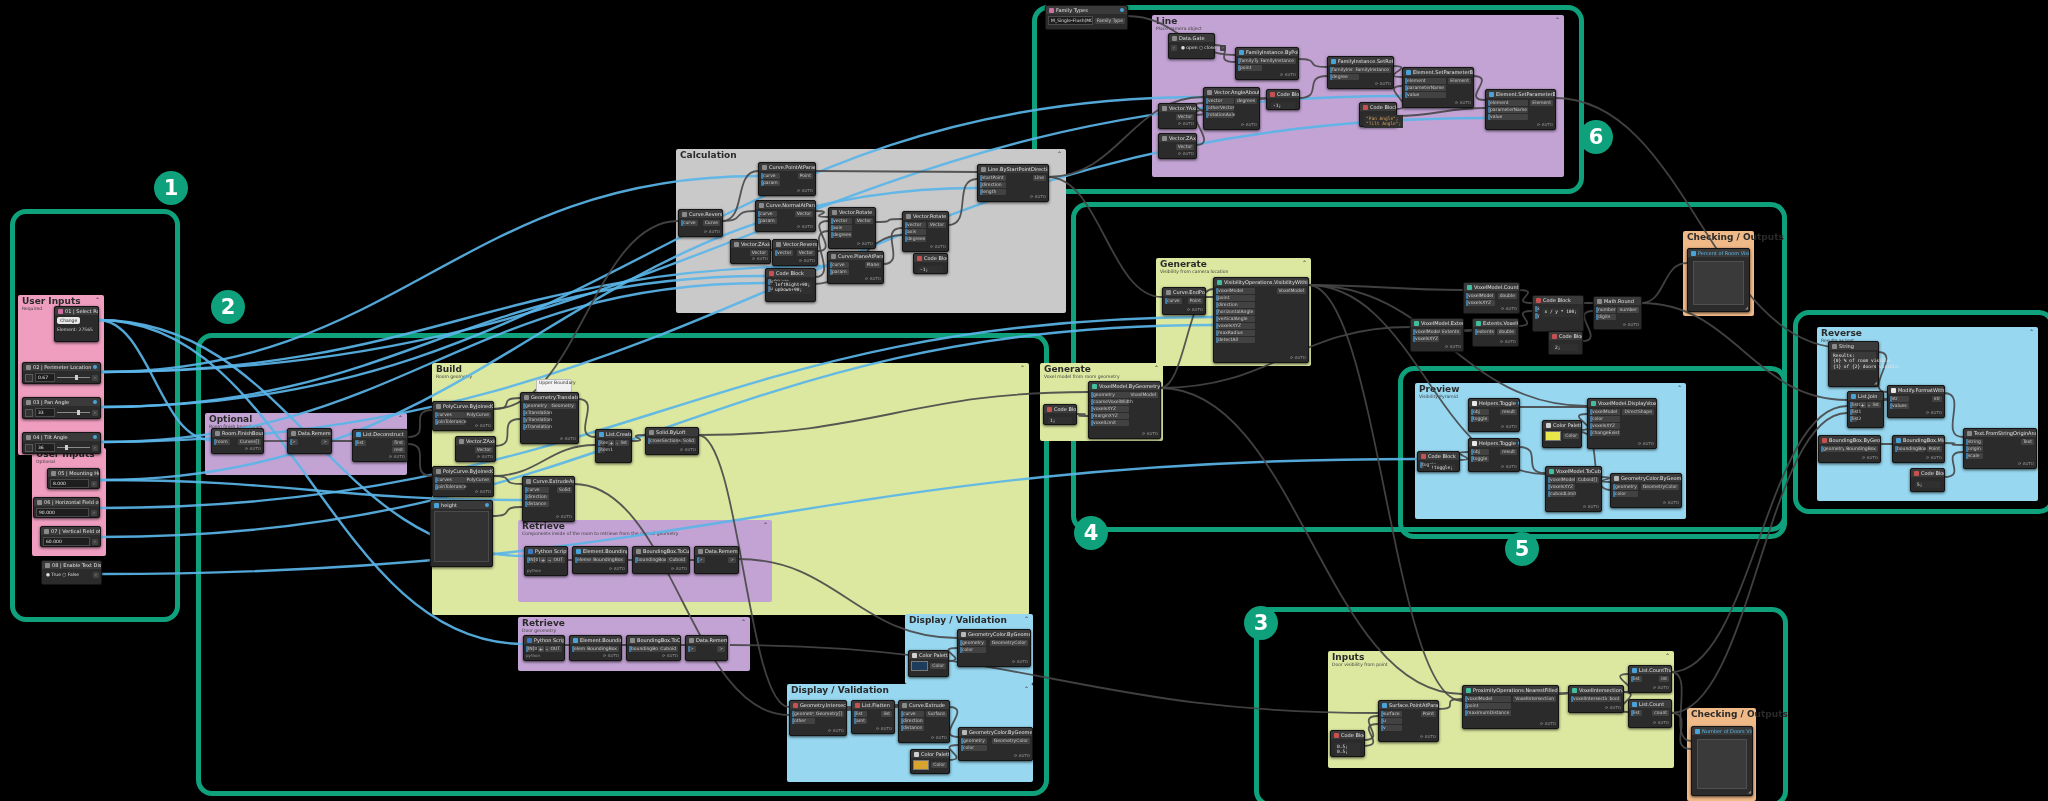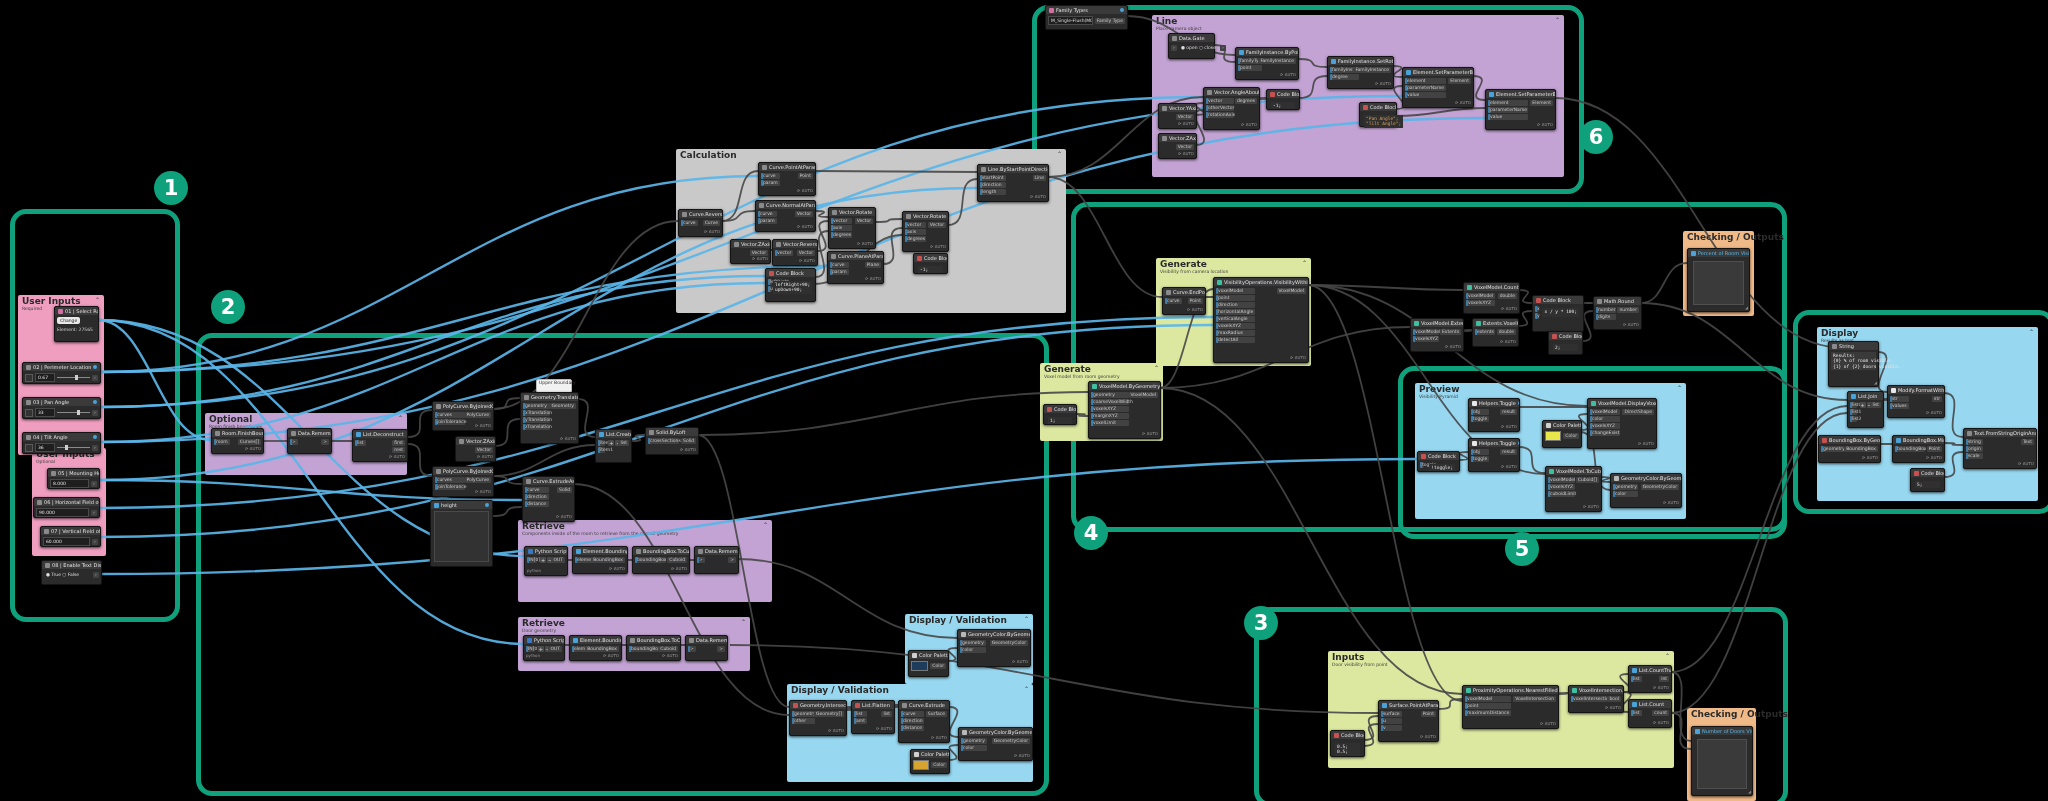--- a/index.html
+++ b/index.html
@@ -182,20 +182,25 @@
     <div class="group g-pink" style="left: 32px; top: 448px; width: 74px; height: 108px;">
       <div class="gt">User Inputs</div>
       <div class="gs">Optional</div>
       <div class="gcol">⌃</div>
     </div>
     <div class="group g-purple" style="left: 205px; top: 413px; width: 202px; height: 62px;">
       <div class="gt">Optional</div>
       <div class="gs">Room finish boundaries</div>
       <div class="gcol">⌃</div>
     </div>
+    <div class="group g-green" style="left: 432px; top: 363px; width: 597px; height: 252px;">
+      <div class="gt">Build</div>
+      <div class="gs">Room geometry</div>
+      <div class="gcol">⌃</div>
+    </div>
     <div class="group g-purple" style="left: 518px; top: 520px; width: 254px; height: 82px;">
       <div class="gt">Retrieve</div>
       <div class="gs">Components inside of the room to retrieve from the overall geometry</div>
       <div class="gcol">⌃</div>
     </div>
     <div class="group g-purple" style="left: 518px; top: 617px; width: 232px; height: 54px;">
       <div class="gt">Retrieve</div>
       <div class="gs">Door geometry</div>
       <div class="gcol">⌃</div>
     </div>
@@ -229,21 +234,21 @@
     <div class="group g-orange" style="left: 1683px; top: 231px; width: 71px; height: 85px;">
       <div class="gt">Checking / Outputs</div>
       <div class="gcol">⌃</div>
     </div>
     <div class="group g-blue" style="left: 1415px; top: 383px; width: 271px; height: 136px;">
       <div class="gt">Preview</div>
       <div class="gs">Visibility Pyramid</div>
       <div class="gcol">⌃</div>
     </div>
     <div class="group g-blue" style="left: 1817px; top: 327px; width: 221px; height: 174px;">
-      <div class="gt">Display</div>
+      <div class="gt">Reverse</div>
       <div class="gs">Results as text</div>
       <div class="gcol">⌃</div>
     </div>
     <div class="group g-green" style="left: 1328px; top: 651px; width: 346px; height: 117px;">
       <div class="gt">Inputs</div>
       <div class="gs">Door visibility from point</div>
       <div class="gcol">⌃</div>
     </div>
     <div class="group g-orange" style="left: 1687px; top: 708px; width: 69px; height: 93px;">
       <div class="gt">Checking / Outputs</div>

